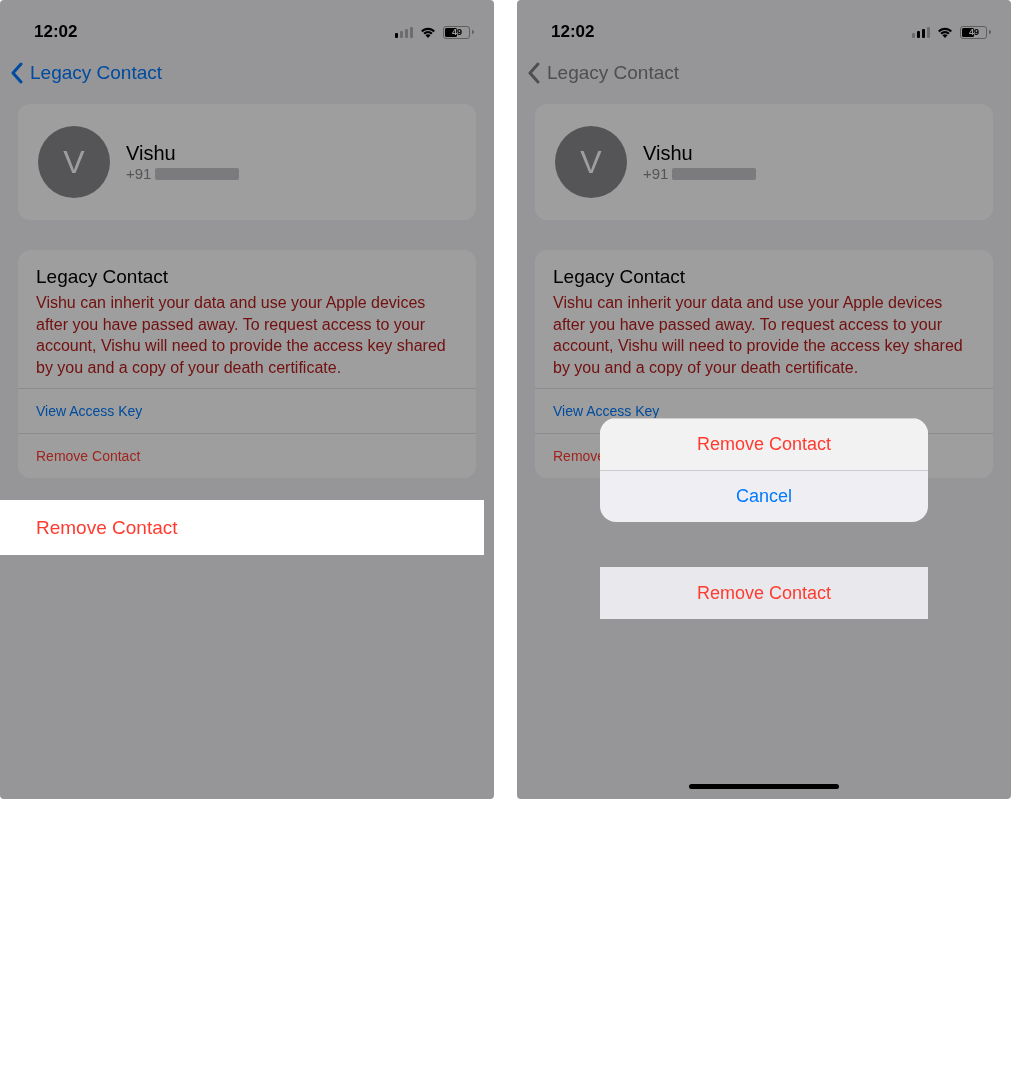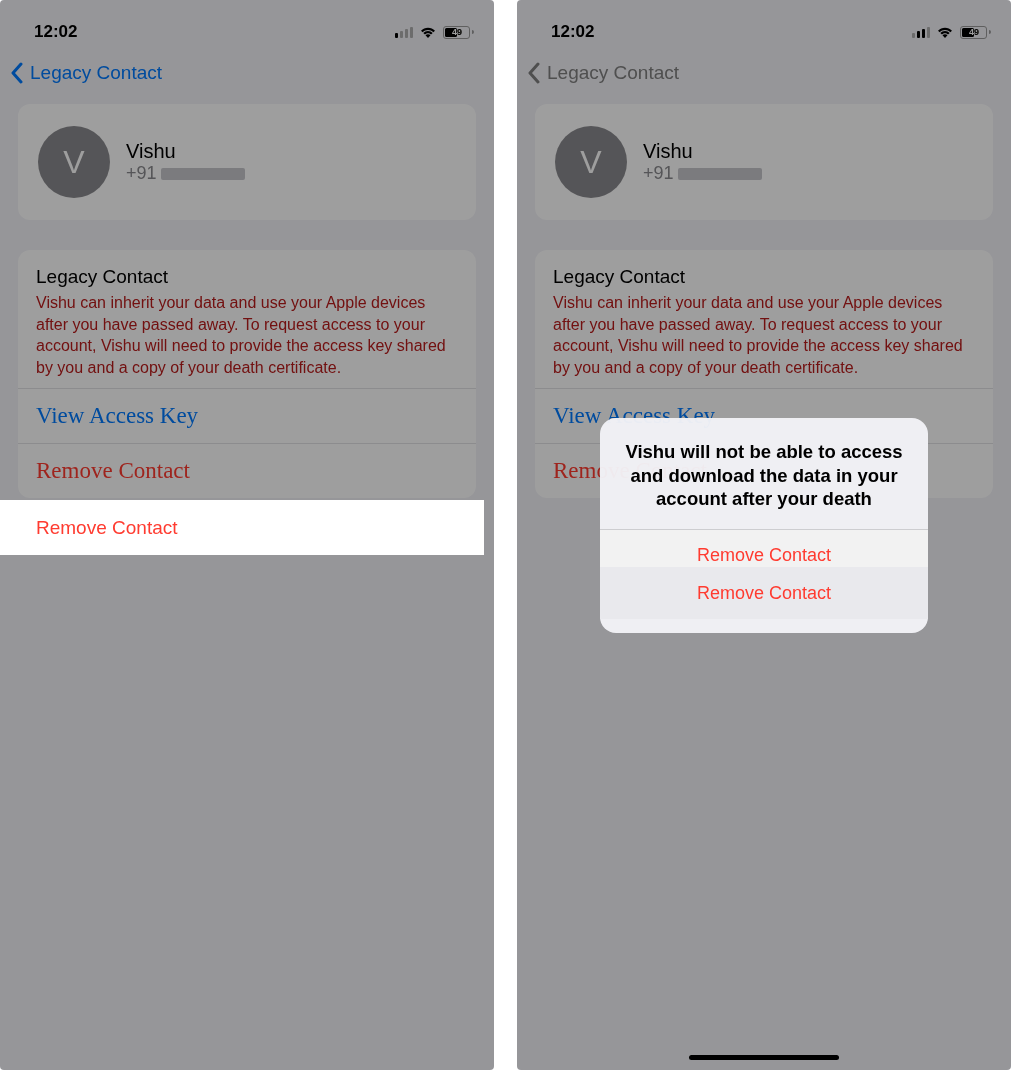--- a/index.html
+++ b/index.html
@@ -1,18 +1,18 @@
 <!DOCTYPE html>
 <html><head>
 <meta charset="utf-8">
 <style>
   * { box-sizing: border-box; margin: 0; padding: 0; font-family: -apple-system, Helvetica, Arial, sans-serif; }
   body { background: #fff; display: flex; gap: 23px; }
   .phone {
-    width: 494px; height: 1070px; background: #f2f2f7; position: relative;
+    width: 494px; height: 799px; background: #f2f2f7; position: relative;
     border-radius: 4px; overflow: hidden;
   }
   .statusbar {
     display: flex; justify-content: space-between; align-items: center;
     padding: 14px 20px 0 34px; height: 50px;
   }
   .sb-time { font-size: 17px; font-weight: 600; }
   .sb-icons { display: flex; align-items: center; gap: 6px; }
   .sb-signal { display: flex; align-items: flex-end; gap: 1.5px; }
   .sb-signal span { width: 3.5px; background: #000; border-radius: 1px; display: block; }
@@ -32,29 +32,29 @@
     background: #fff; border-radius: 12px; margin: 0 18px;
     padding: 18px 16px;
   }
   .contact-card { display: flex; align-items: center; gap: 16px; padding: 22px 20px; }
   .avatar {
     width: 72px; height: 72px; border-radius: 50%; background: #8a8a8e;
     display: flex; align-items: center; justify-content: center;
     color: #fff; font-size: 32px; font-weight: 400;
   }
   .contact-name { font-size: 20px; }
-  .contact-phone { font-size: 18px; color: #8a8a8e; display: flex; align-items: center; gap: 4px; }
+  .contact-phone { font-size: 15px; color: #8a8a8e; display: flex; align-items: center; gap: 4px; }
   .phone-redact { width: 84px; height: 12px; background: #c7c7cc; border-radius: 2px; display: inline-block; }
   .section { background: #fff; border-radius: 12px; margin: 30px 18px 0; overflow: hidden; }
   .section-body { padding: 16px 18px 10px; }
   .section-title { font-size: 19px; margin-bottom: 4px; }
   .section-desc { font-size: 16px; color: #b91c1c; line-height: 1.35; }
   .row {
-    padding: 14px 18px; font-size: 23px; border-top: 0.6px solid #e2e2e6;
-    display: block; text-align: left; width: 100%; background: transparent; border-left: none; border-right: none; border-bottom: none; font-family: Liberation Serif, serif;
+    padding: 14px 18px; font-size: 14px; border-top: 0.6px solid #e2e2e6;
+    display: block; text-align: left; width: 100%; background: transparent; border-left: none; border-right: none; border-bottom: none;
   }
   .row.link { color: #007aff; }
   .row.destructive { color: #ff3b30; }
   .dimmer {
     position: absolute; inset: 0; background: rgba(0,0,0,0.38); pointer-events: none;
   }
   
   .highlight-slot {
     position: absolute; left: 0; right: 10px; background: #fff;
     display: flex; align-items: center; padding: 0 36px;
@@ -205,21 +205,20 @@
       <div class="section-title">Legacy Contact</div>
       <div class="section-desc">Vishu can inherit your data and use your Apple devices after you have passed away. To request access to your account, Vishu will need to provide the access key shared by you and a copy of your death certificate.</div>
     </div>
     <div class="row link">View Access Key</div>
     <div class="row destructive">Remove Contact</div>
   </div>
 
   <div class="dimmer"></div>
 
   <div class="alert" style="top:418px">
-    <div class="alert-title">Vishu will not be able to access and download the data in your account after your death</div>
     <button class="alert-btn destructive">Remove Contact</button>
     <button class="alert-btn cancel">Cancel</button>
   </div>
 
   <div class="alert-highlight" style="top:567px">
     <span>Remove Contact</span>
   </div>
 
   <div class="home-indicator"></div>
 </div>

